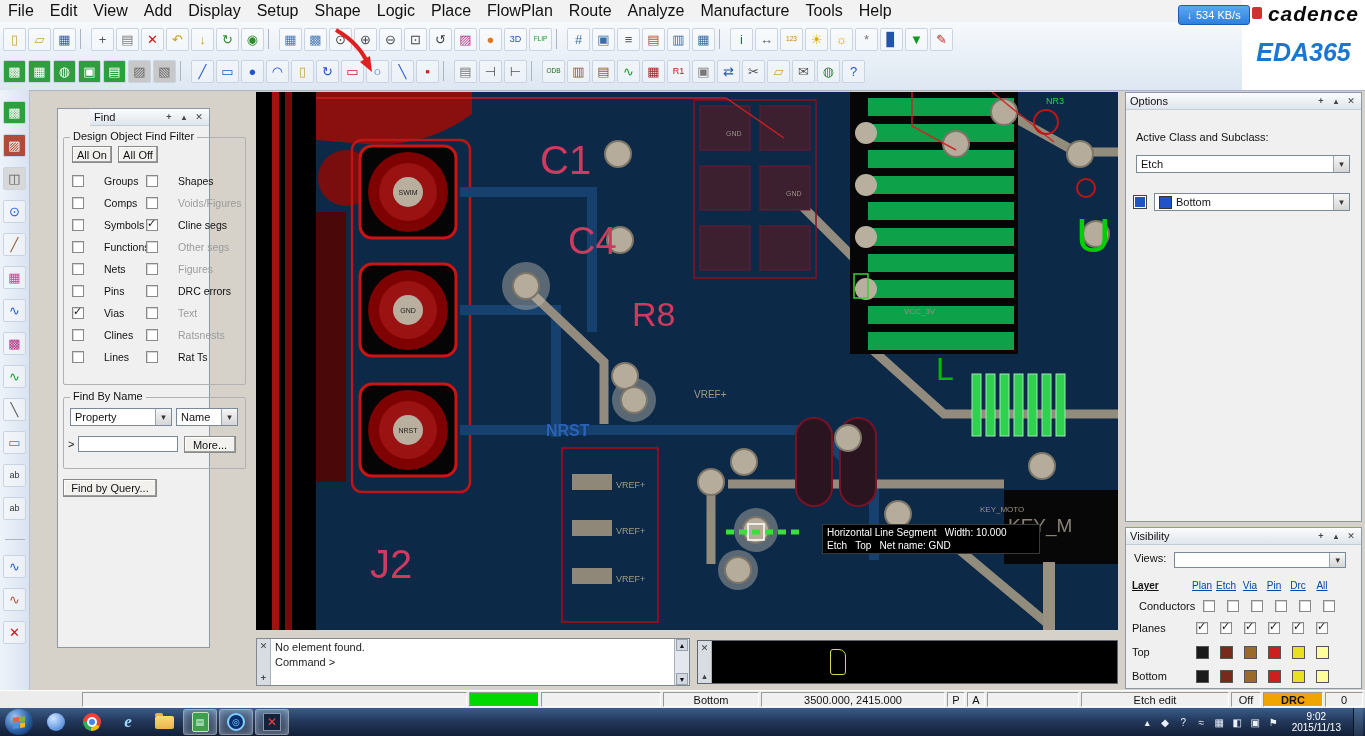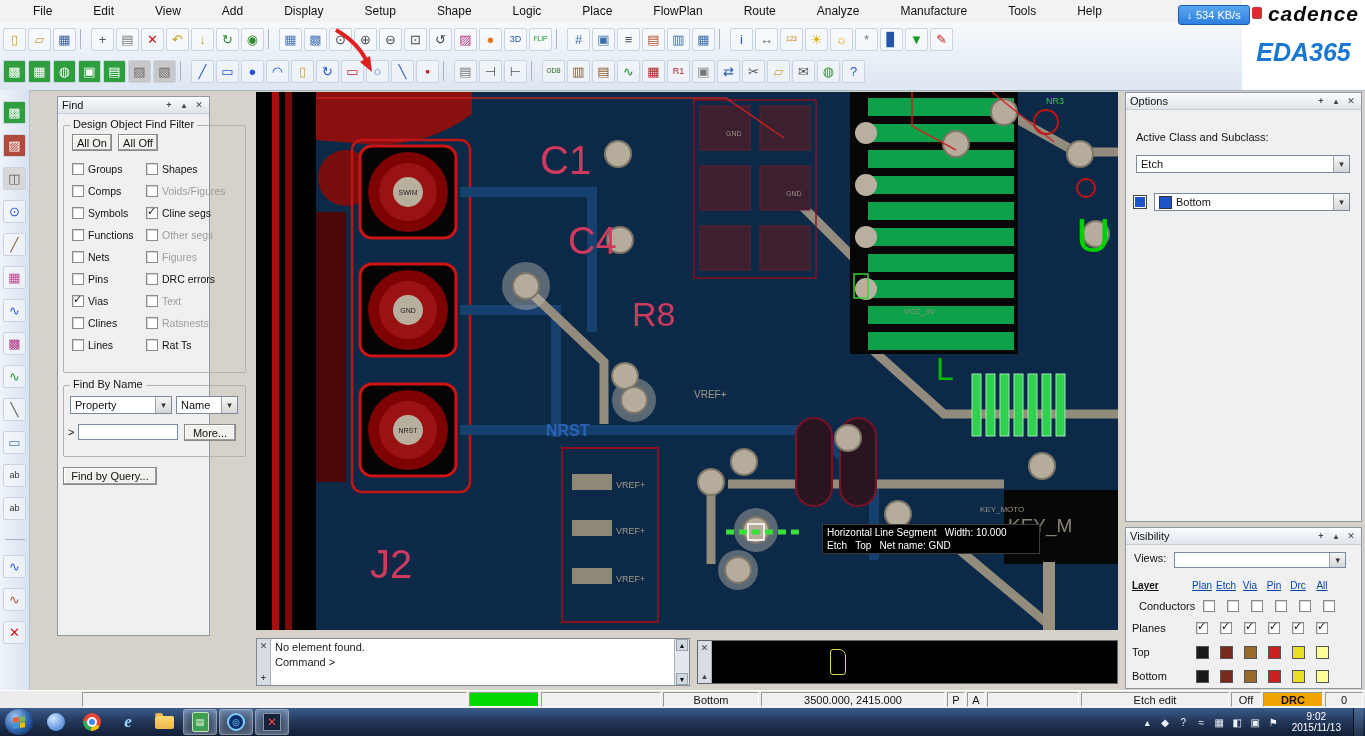--- a/index.html
+++ b/index.html
@@ -2,21 +2,21 @@
 <html><head>
 <meta charset="utf-8">
 <style>
   html,body{margin:0;padding:0;background:#888;}
   #app{position:relative;width:1365px;height:736px;background:#d6d2ca;overflow:hidden;
        font-family:"Liberation Sans",sans-serif;color:#111;}
   
   .menubar{position:absolute;left:0;top:0;width:1365px;height:22px;background:#f2f2f2;
            border-bottom:1px solid #d0d0d0;display:flex;align-items:center;}
   .menu-items{display:flex;align-items:center;height:100%;}
-  .menu-item{font-size:12px;padding:0 8px;height:100%;display:flex;align-items:center;cursor:default;margin-left:25px;}
+  .menu-item{font-size:16px;padding:0 8px;height:100%;display:flex;align-items:center;cursor:default;}
   .dl-badge{position:absolute;left:1178px;top:5px;height:18px;background:linear-gradient(#5aa8f0,#2f7fe0);
             border:1px solid #1a5cb0;border-radius:3px;color:#fff;font-size:11px;display:flex;
             align-items:center;padding:0 8px;gap:4px;z-index:30;}
   .dl-badge .arr{font-size:10px;}
   .dl-shield{position:absolute;left:1252px;top:7px;width:10px;height:12px;background:#d03030;border-radius:2px;z-index:30;}
   .logo-patch{position:absolute;left:1242px;top:0;width:123px;height:90px;background:#ffffff;z-index:20;}
   .cadence{font-family:Liberation Sans, sans-serif;font-style:italic;font-weight:700;font-size:21px;
            color:#0a0a0a;text-align:right;padding:2px 6px 0 0;letter-spacing:1px;}
   .eda365{font-weight:800;font-size:25px;color:#1976d2;text-align:center;margin-top:12px;font-style:italic;}
   
@@ -49,21 +49,21 @@
   
   .group{position:absolute;border:1px solid #b2b2b2;border-radius:2px;}
   .group>.legend{position:absolute;top:-8px;left:6px;background:#f0f0f0;padding:0 3px;font-size:11px;}
   .btn{position:absolute;background:#f2f1ee;border:1px solid #8a8a8a;
        box-shadow:inset -1px -1px 0 #9e9e9e,inset 1px 1px 0 #ffffff;font-size:11px;
        display:flex;align-items:center;justify-content:center;box-sizing:border-box;}
   .cb{width:12px;height:12px;background:#fff;border:1px solid #8a8a8a;box-shadow:inset 1px 1px 0 #d6d6d6;
       position:relative;flex:none;box-sizing:border-box;}
   .cb.checked::after{content:"✓";position:absolute;left:0px;top:-3px;font-size:11px;color:#111;}
   .checkcol{position:absolute;display:flex;flex-direction:column;}
-  .checkrow{display:flex;align-items:center;gap:4px;height:22px;}
+  .checkrow{display:flex;align-items:center;gap:20px;height:22px;}
   .cblabel{font-size:10.5px;white-space:nowrap;}
   .cblabel.disabled{color:#9c9c9c;}
   .combo{position:absolute;display:flex;align-items:center;background:#fff;border:1px solid #7a8a9a;
          height:18px;font-size:11px;padding-left:4px;box-sizing:border-box;}
   .combo-text{white-space:nowrap;overflow:hidden;}
   .combo-btn{margin-left:auto;width:15px;height:100%;background:linear-gradient(#f6f6f6,#d6d6d6);
              border-left:1px solid #9aa4b0;display:flex;align-items:center;justify-content:center;}
   .combo-btn::after{content:"▾";font-size:9px;color:#333;}
   .tinput{position:absolute;height:16px;background:#fff;border:1px solid #7a8a9a;font-size:11px;
           box-sizing:border-box;padding:0 2px;font-family:"Liberation Sans",sans-serif;}
@@ -280,21 +280,21 @@
       <span class="tbtn" style="color: rgb(85, 85, 85);">╲</span>
       <span class="tbtn" style="color: rgb(74, 122, 181);">▭</span>
       <span class="tbtn" style="font-size: 9px; color: rgb(51, 51, 51);">ab</span>
       <span class="tbtn" style="font-size: 9px; color: rgb(51, 51, 51);">ab</span>
       <span class="tbtn sep"></span>
       <span class="tbtn" style="color: rgb(34, 85, 204);">∿</span>
       <span class="tbtn" style="color: rgb(176, 80, 48);">∿</span>
       <span class="tbtn" style="color: rgb(204, 17, 17);">✕</span>
     </div>
 
-  <div class="panel" style="left:57px;top:96px;width:153px;height:540px;">
+  <div class="panel" style="left:57px;top:108px;width:153px;height:540px;padding-left:32px;">
     <div class="panel-title">
       <span>Find</span>
       <span class="title-icons">
         <span class="ticon ic-pin"></span>
         <span class="ticon ic-collapse"></span>
         <span class="ticon ic-close"></span>
       </span>
     </div>
     <div class="group" style="left:5px;top:28px;width:181px;height:246px;">
       <span class="legend">Design Object Find Filter</span>

